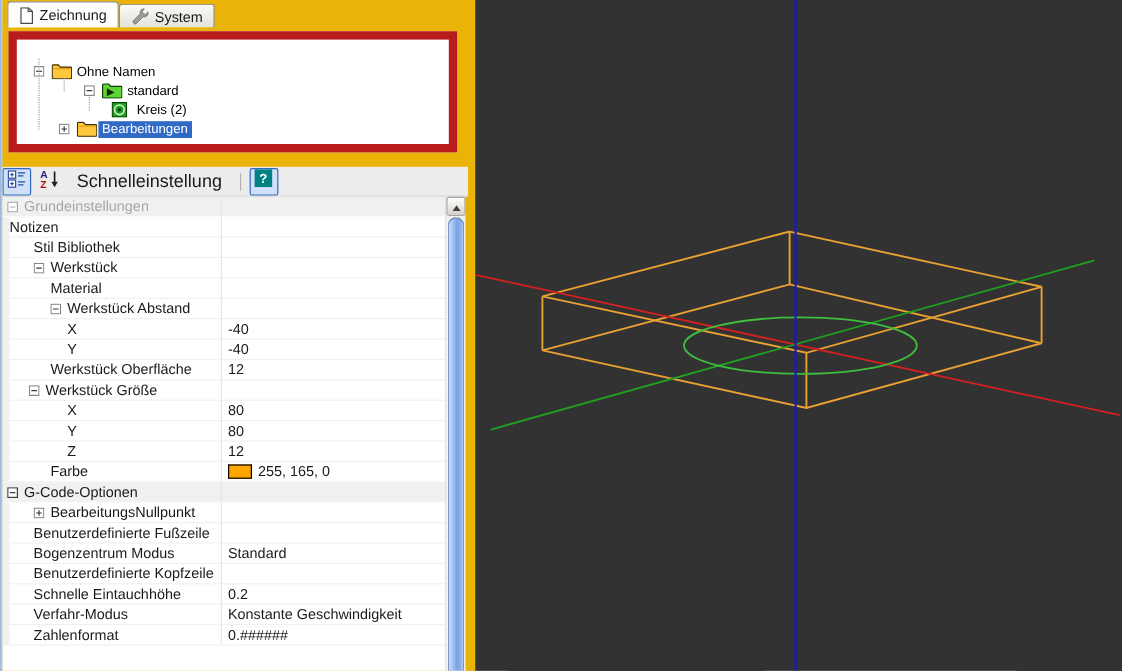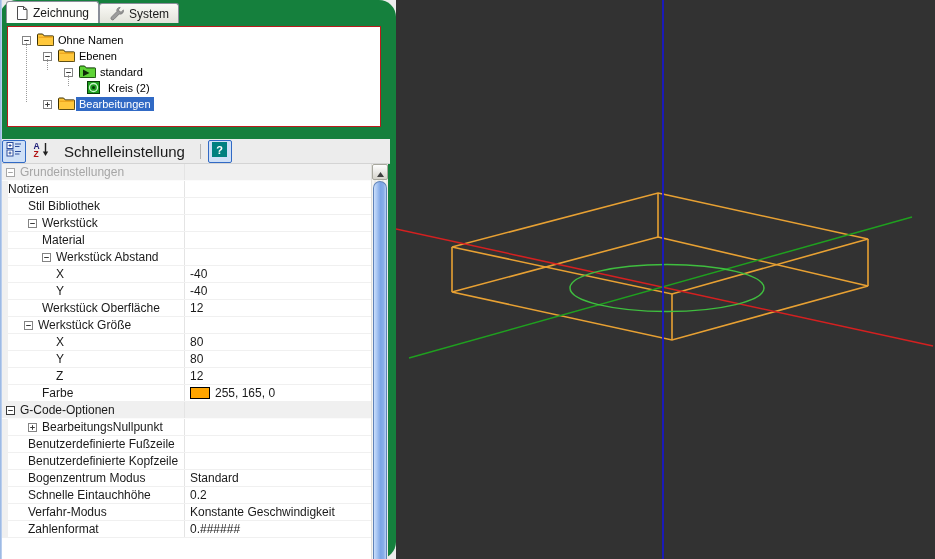--- a/index.html
+++ b/index.html
@@ -5,31 +5,31 @@
   html,body{margin:0;padding:0;}
   body{
     width:935px;height:559px;position:relative;overflow:hidden;
     background:#ECECEC;font-family:"Liberation Sans",sans-serif;
     -webkit-font-smoothing:antialiased;
   }
   .edge-strip{position:absolute;left:0;top:0;bottom:0;width:2px;
     background:linear-gradient(90deg,#8FB0E0,#C7D8F2);z-index:5;}
 
   
-  .left-panel{position:absolute;left:0;top:0;bottom:0;width:396px;background:#15803d;border-radius:17px;}
+  .left-panel{position:absolute;left:0;top:0;bottom:0;width:396px;background:#eab308;}
 
   .tabbar{position:absolute;left:6px;top:2px;height:21px;display:flex;align-items:flex-end;z-index:2;}
   .tab{display:flex;align-items:center;gap:5px;padding:0 9px;height:19px;
     border:1px solid #8A8E99;border-bottom:none;border-radius:3px 3px 0 0;
     background:linear-gradient(#FAFAF6,#E2E2DA);font-size:12px;color:#1a1a1a;cursor:default;}
   .tab.active{background:#FDFDFB;height:21px;position:relative;z-index:3;}
   .tab .ticon{display:flex;align-items:center;}
 
   .treebox{position:absolute;left:7px;top:26px;width:374px;height:101px;box-sizing:border-box;
-    background:#fff;border:1px solid #b91c1c;padding-top:5px;overflow:hidden;}
+    background:#fff;border:7px solid #b91c1c;padding-top:19px;overflow:hidden;}
   .tree-row{height:16px;display:flex;align-items:center;font-size:11px;white-space:nowrap;position:relative;}
   .tree-exp{position:absolute;top:3px;}
   .tree-ico{position:absolute;top:1px;}
   .tree-lbl{position:absolute;top:1px;padding:1px 3px;color:#000;}
   .tree-lbl.sel{background:#316AC5;color:#fff;}
   .tree-vline{position:absolute;border-left:1px dotted #9a9a9a;width:0;}
 
   
   .pg-toolbar{position:absolute;left:2px;top:139px;width:388px;height:24px;
     display:flex;align-items:center;gap:3px;border-bottom:1px solid #D4D4D4;background:#ECECEC;}
@@ -101,31 +101,20 @@
             <rect x=".5" y=".5" width="8" height="8" fill="#fff" stroke="#848484"></rect>
             <path d="M2.2 4.5 h4.6" stroke="#3a3a3a"></path>
           </svg></span>
         <span class="tree-ico" style="left:29px"><svg width="17" height="13" viewBox="0 0 17 13">
             <path d="M.5 2 C.5 1.4 .9 1 1.4 1 h4.2 l1.6 1.9 h8.6 c.5 0 .9 .4 .9 .9 v8 c0 .5 -.4 .9 -.9 .9 H1.4 c-.5 0 -.9 -.4 -.9 -.9 Z" fill="#FFC83C" stroke="#3c3000"></path>
             <path d="M1.6 4.2 h13.9" stroke="#E89B17" fill="none"></path>
           </svg></span>
         <span class="tree-lbl" style="left:47px">Ohne Namen</span>
       </div>
       <div class="tree-row">
-        <span class="tree-exp" style="left:35px"><svg width="9" height="9" viewBox="0 0 9 9">
-            <rect x=".5" y=".5" width="8" height="8" fill="#fff" stroke="#848484"></rect>
-            <path d="M2.2 4.5 h4.6" stroke="#3a3a3a"></path>
-          </svg></span>
-        <span class="tree-ico" style="left:50px"><svg width="17" height="13" viewBox="0 0 17 13">
-            <path d="M.5 2 C.5 1.4 .9 1 1.4 1 h4.2 l1.6 1.9 h8.6 c.5 0 .9 .4 .9 .9 v8 c0 .5 -.4 .9 -.9 .9 H1.4 c-.5 0 -.9 -.4 -.9 -.9 Z" fill="#FFC83C" stroke="#3c3000"></path>
-            <path d="M1.6 4.2 h13.9" stroke="#E89B17" fill="none"></path>
-          </svg></span>
-        <span class="tree-lbl" style="left:68px">Ebenen</span>
-      </div>
-      <div class="tree-row">
         <span class="tree-exp" style="left:56px"><svg width="9" height="9" viewBox="0 0 9 9">
             <rect x=".5" y=".5" width="8" height="8" fill="#fff" stroke="#848484"></rect>
             <path d="M2.2 4.5 h4.6" stroke="#3a3a3a"></path>
           </svg></span>
         <span class="tree-ico" style="left:71px"><svg width="17" height="13" viewBox="0 0 17 13">
             <path d="M.5 2 C.5 1.4 .9 1 1.4 1 h4.2 l1.6 1.9 h8.6 c.5 0 .9 .4 .9 .9 v8 c0 .5 -.4 .9 -.9 .9 H1.4 c-.5 0 -.9 -.4 -.9 -.9 Z" fill="#5FD437" stroke="#0c3a00"></path>
             <path d="M4 4.5 L10.5 8 L4 11.2 Z" fill="#0e2a05"></path>
           </svg></span>
         <span class="tree-lbl" style="left:89px">standard</span>
       </div>
@@ -360,33 +349,33 @@
         <div class="g-name" style="padding-left:20px">
           <span>Benutzerdefinierte Fußzeile</span>
         </div>
         <div class="g-val">
           <span></span>
         </div>
       </div>
       <div class="g-row">
         <div class="g-gutter"></div>
         <div class="g-name" style="padding-left:20px">
+          <span>Bogenzentrum Modus</span>
+        </div>
+        <div class="g-val">
+          <span>Standard</span>
+        </div>
+      </div>
+      <div class="g-row">
+        <div class="g-gutter"></div>
+        <div class="g-name" style="padding-left:20px">
           <span>Benutzerdefinierte Kopfzeile</span>
         </div>
         <div class="g-val">
           <span></span>
-        </div>
-      </div>
-      <div class="g-row">
-        <div class="g-gutter"></div>
-        <div class="g-name" style="padding-left:20px">
-          <span>Bogenzentrum Modus</span>
-        </div>
-        <div class="g-val">
-          <span>Standard</span>
         </div>
       </div>
       <div class="g-row">
         <div class="g-gutter"></div>
         <div class="g-name" style="padding-left:20px">
           <span>Schnelle Eintauchhöhe</span>
         </div>
         <div class="g-val">
           <span>0.2</span>
         </div>

